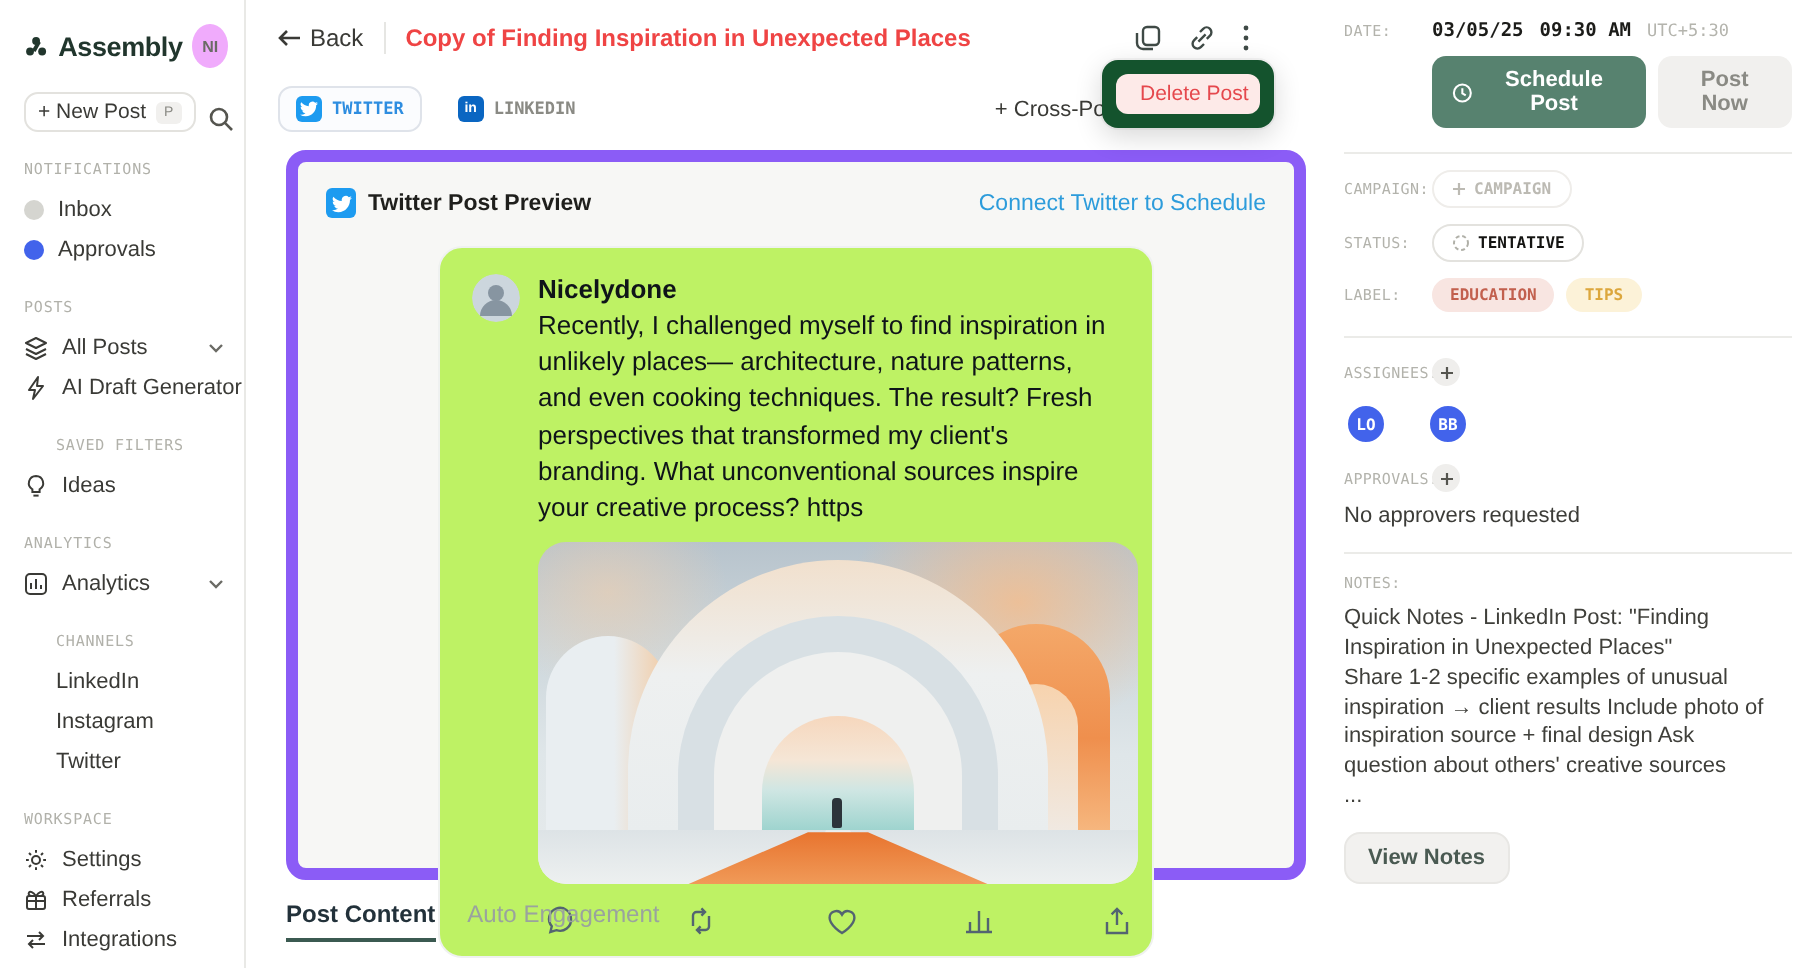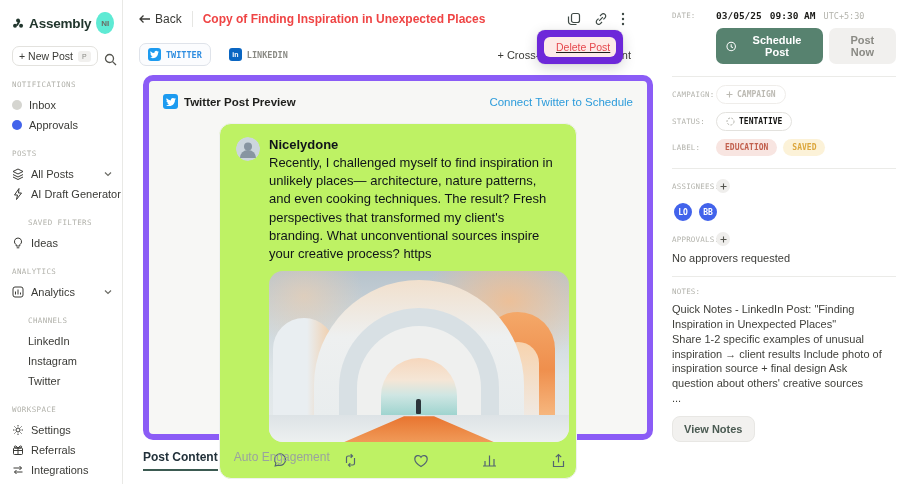--- a/index.html
+++ b/index.html
@@ -4,21 +4,21 @@
 <style>
   * { margin:0; padding:0; box-sizing:border-box; }
   html,body { width:900px; height:484px; }
   body { position:relative; background:#fff; font-family:"Liberation Sans",sans-serif; color:#1f1f1c; overflow:hidden; }
 
   
   .sidebar { position:absolute; left:0; top:0; width:123px; height:484px; border-right:1px solid #e9e9e6; background:#fff; padding:12px 0 0 12px; }
   .logo-row { display:flex; align-items:center; gap:5px; }
   .logo-mark { width:15px; height:15px; }
   .logo-text { font-size:13.5px; font-weight:bold; color:#21362d; letter-spacing:-.2px; }
-  .user-avatar { margin-left:auto; margin-right:8px; width:22px; height:22px; border-radius:50%; background:#5eead4; color:#6b6b65; font-size:8px; font-weight:bold; display:flex; align-items:center; justify-content:center; cursor:pointer; }
+  .user-avatar { margin-left:auto; margin-right:8px; width:22px; height:22px; border-radius:50%; background:#f0abfc; color:#6b6b65; font-size:8px; font-weight:bold; display:flex; align-items:center; justify-content:center; cursor:pointer; }
   .newpost-row { display:flex; align-items:flex-end; margin-top:12px; gap:6px; }
   .newpost-btn { display:flex; align-items:center; gap:5px; border:1px solid #e3e2de; border-radius:7px; background:#fff; padding:3px 6px; font-size:10.5px; color:#3a3a36; cursor:pointer; }
   .kbd { background:#f1f0ee; border-radius:3px; font-size:7px; color:#8a8a84; padding:2px 4px; }
   .search-btn { background:none; border:none; cursor:pointer; line-height:0; }
   .sec-head { font-family:"DejaVu Sans Mono",monospace; font-size:7.5px; color:#b1b1aa; letter-spacing:.4px; margin:14px 0 6px; }
   .sec-head.indent { margin-left:16px; }
   .nav-item { display:flex; align-items:center; gap:7px; padding:4px 0; font-size:11px; color:#3a3a36; cursor:pointer; }
   .nav-item .lbl { white-space:nowrap; }
   .nav-item.indent { padding-left:16px; }
   .dot { width:10px; height:10px; border-radius:50%; flex:none; }
@@ -39,21 +39,21 @@
   .tabs-row { display:flex; align-items:center; margin-top:9px; gap:10px; }
   .chan-tab { display:flex; align-items:center; gap:5px; padding:4px 8px; border-radius:7px; cursor:pointer; font-family:"DejaVu Sans Mono",monospace; font-size:8.5px; font-weight:bold; }
   .chan-tab.active { border:1px solid #dfe3ea; background:#fbfcfe; color:#2e8de0; }
   .chan-tab.inactive { color:#8a8a84; }
   .sq-icon { width:13px; height:13px; border-radius:3px; display:flex; align-items:center; justify-content:center; flex:none; }
   .tw-bg { background:#1d9bf0; }
   .li-bg { background:#0a66c2; color:#fff; font-size:7px; font-weight:bold; font-family:"Liberation Sans",sans-serif; }
   .right-actions { margin-left:auto; display:flex; align-items:center; gap:22px; font-size:11px; color:#3a3a36; }
   .right-actions span { cursor:pointer; white-space:nowrap; }
 
-  .dropdown { position:absolute; left:398px; top:30px; width:86px; background:#6d28d9; border-radius:8px; box-shadow:0 4px 14px rgba(0,0,0,.16), 0 0 0 1px rgba(0,0,0,.04); padding:7px; z-index:20;text-decoration:underline; }
+  .dropdown { position:absolute; left:412px; top:30px; width:86px; background:#14532d; border-radius:8px; box-shadow:0 4px 14px rgba(0,0,0,.16), 0 0 0 1px rgba(0,0,0,.04); padding:7px; z-index:20; }
   .dd-item { display:flex; align-items:center; gap:5px; background:#fdeae8; border-radius:6px; padding:4px 7px; color:#e5484d; font-size:10.5px; cursor:pointer; white-space:nowrap; }
 
   .preview-card { margin-top:9px; margin-left:4px; width:510px; height:365px; background:#f7f7f5; border:6px solid #8b5cf6; border-radius:10px; }
   .pc-head { display:flex; align-items:center; gap:6px; padding:13px 14px 6px; }
   .pc-title { font-size:11.5px; font-weight:bold; color:#1f1f1c; }
   .connect-link { margin-left:auto; font-size:11.5px; color:#2d9cdb; cursor:pointer; }
   .sq-icon.big { width:15px; height:15px; }
 
   .tweet-card { width:358px; margin:8px auto 0; background:#bef264; border:1px solid #eff1f0; border-radius:12px; padding:13px 16px 10px; }
   .tweet-flex { display:flex; gap:9px; }
@@ -94,21 +94,21 @@
   .btns-row { margin-left:44px; margin-top:7px; display:flex; gap:6px; }
   .btn-schedule { display:flex; align-items:center; gap:5px; background:#57826f; color:#fff; font-size:11px; font-weight:bold; border:none; border-radius:7px; padding:6px 10px; cursor:pointer; }
   .btn-postnow { background:#f1f0ee; color:#8a8a84; font-size:11px; font-weight:bold; border:none; border-radius:7px; padding:6px 10px; cursor:pointer; }
   .divider { height:1px; background:#ebebe8; margin:12px 0 0; }
   .pill { display:inline-flex; align-items:center; gap:4px; border-radius:999px; font-family:"DejaVu Sans Mono",monospace; font-size:8px; font-weight:bold; padding:4px 9px; cursor:pointer; }
   .pill.campaign { border:1px solid #efedea; color:#bcbab3; background:#fff; }
   .pill.status { border:1px solid #e3e2de; color:#141412; background:#fff; }
   .pill.edu { background:#f8e5e1; color:#c2604e; }
   .pill.tips { background:#fcf2d8; color:#dca73d; }
   .plus-btn { width:14px; height:14px; border-radius:50%; background:#efeeec; border:none; display:inline-flex; align-items:center; justify-content:center; cursor:pointer; line-height:0; }
-  .avatars { margin-top:8px; display:flex; gap:3px; }
+  .avatars { margin-top:8px; display:flex; gap:19px; }
   .as-av { width:22px; height:22px; border-radius:50%; background:#4263eb; color:#fff; font-family:"DejaVu Sans Mono",monospace; font-size:8px; font-weight:bold; display:flex; align-items:center; justify-content:center; border:2px solid #fff; cursor:pointer; }
   .empty-txt { margin-top:6px; font-size:11px; color:#3c3c38; }
   .notes-txt { margin-top:6px; font-size:11px; line-height:1.35; color:#3f3f3a; width:212px; }
   .btn-viewnotes { margin-top:10px; background:#f2f1ef; border:1px solid #e8e7e4; border-radius:8px; padding:6px 11px; font-size:11px; font-weight:bold; color:#4a5a52; cursor:pointer; }
 </style>
 </head>
 <body>
 
 <div class="sidebar">
   <div class="logo-row">
@@ -380,21 +380,21 @@
     <span class="pill status">
       <svg width="9" height="9" viewBox="0 0 9 9" fill="none" stroke="#b0b0a8" stroke-width="1" stroke-dasharray="2 1.4">
           <circle cx="4.5" cy="4.5" r="3.5"></circle>
         </svg>
       <span>TENTATIVE</span>
     </span>
   </div>
   <div class="frow" style="margin-top:8px;">
     <span class="flabel">LABEL:</span>
     <span class="pill edu" style="margin-right:6px;">EDUCATION</span>
-    <span class="pill tips">SAVED</span>
+    <span class="pill tips">TIPS</span>
   </div>
 
   <div class="divider"></div>
 
   <div class="frow" style="margin-top:10px;">
     <span class="flabel">ASSIGNEES:</span>
     <button class="plus-btn">
         <svg width="7" height="7" viewBox="0 0 7 7" fill="none" stroke="#55554f" stroke-width="1.1">
           <path d="M3.5 .5v6M.5 3.5h6"></path>
         </svg>

